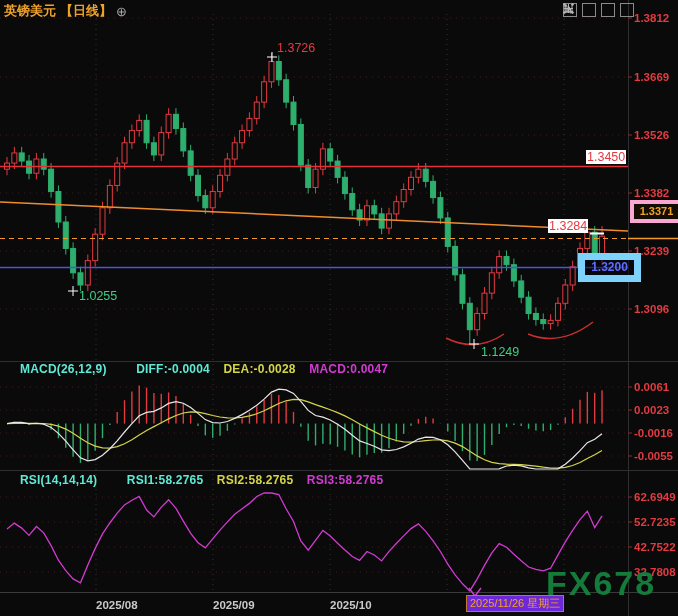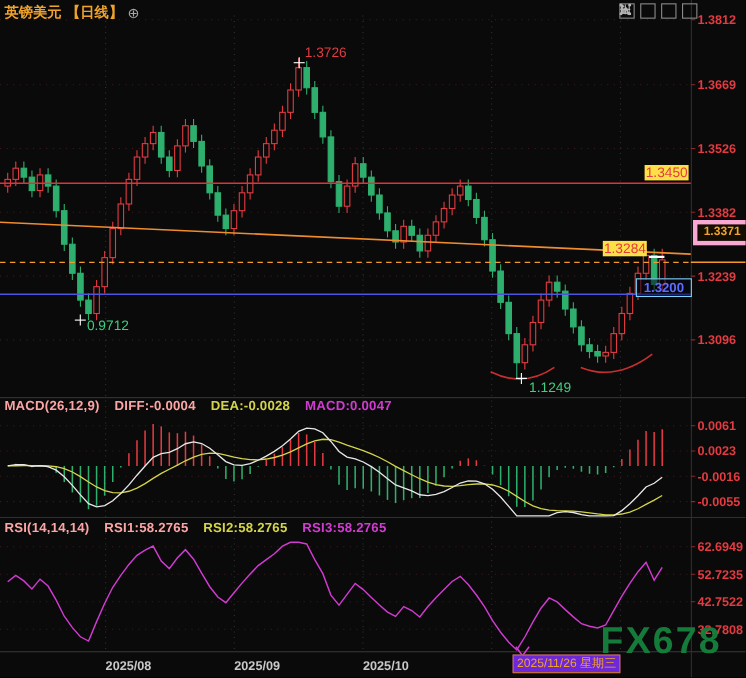--- a/index.html
+++ b/index.html
@@ -8,28 +8,28 @@
   .stage svg{position:absolute;left:0;top:0;}
   .abs{position:absolute;white-space:nowrap;}
   .title-row{left:4px;top:2px;font-size:13px;font-weight:bold;color:#f0a32a;display:flex;align-items:center;gap:4px;}
   .plus-glyph{color:#a8a8a8;font-weight:normal;font-size:13px;}
   .toolbar{left:563px;top:3px;display:flex;gap:5px;}
   .tool-btn{width:14px;height:14px;border:1px solid #8a8a8a;background:transparent;padding:0;
             display:flex;align-items:center;justify-content:center;cursor:pointer;}
   .ann{font-weight:normal;font-size:12.5px;}
   .ann-red{color:#e23b41;}
   .ann-green{color:#3ecf80;}
-  .halo{background:#fde047;padding:0 1px;}
+  .halo{background:#ffffff;padding:0 1px;}
   .price-box{left:630px;top:200px;width:45px;height:15px;border:4px solid #f9a8d4;background:#140e02;
              color:#f0a32a;font-size:11px;font-weight:bold;text-align:center;line-height:15px;}
-  .blue-box{left:578px;top:253px;width:49px;height:15px;border:1px solid #7dd3fc;background:rgba(5,5,20,.55);
+  .blue-box{left:578px;top:253px;width:49px;height:15px;border:7px solid #7dd3fc;background:rgba(5,5,20,.55);
             color:#5f6dff;font-size:12px;font-weight:bold;text-align:center;line-height:15px;}
   .ind-row{left:4px;font-size:12px;font-weight:bold;letter-spacing:.2px;}
   .ind-row span{margin-right:10px;}
-  .w-txt{color:#fca5a5;} .y-txt{color:#d4d44a;margin-top:44px;} .m-txt{color:#d23bd2;}
+  .w-txt{color:#5eead4;margin-left:16px;} .y-txt{color:#d4d44a;margin-top:44px;} .m-txt{color:#d23bd2;}
   .date-box{left:466px;top:595px;height:15px;border:1px solid #c87820;background:#6d28d9;color:#f0a32a;
             font-size:11px;font-weight:normal;line-height:15px;padding:0 3px;}
   .watermark{left:546px;top:564px;font-size:34px;font-weight:bold;color:#15803d;letter-spacing:2px;opacity:.96;}
 </style>
 </head>
 <body>
 
 <div class="stage">
 
   <svg id="chart" width="678" height="616">
@@ -420,21 +420,21 @@
         <g stroke="#b5b5b5" stroke-width="1" fill="none">
           <line x1="9" y1="1" x2="9" y2="10"></line>
             <line x1="1" y1="5.5" x2="7" y2="5.5"></line>
           <path d="M5.6,3.8 L7.4,5.5 L5.6,7.2" fill="#b5b5b5"></path>
         </g>
       </svg>
     </button>
   </div>
 
   <div class="abs ann ann-red" style="left:277px;top:41px;">1.3726</div>
-  <div class="abs ann ann-green" style="left:79px;top:289px;">0.9712</div>
+  <div class="abs ann ann-green" style="left:79px;top:289px;">1.0255</div>
   <div class="abs ann ann-green" style="left:481px;top:345px;">1.1249</div>
   <div class="abs ann ann-red halo" style="left:586px;top:150px;">1.3450</div>
   <div class="abs ann ann-red halo" style="left:548px;top:219px;">1.3284</div>
   <div class="abs blue-box">1.3200</div>
   <div class="abs price-box">1.3371</div>
 
   <div class="abs ind-row" style="top:362px;">
     <span class="w-txt">MACD(26,12,9)</span>
     <span class="w-txt">DIFF:-0.0004</span>
     <span class="y-txt">DEA:-0.0028</span>

